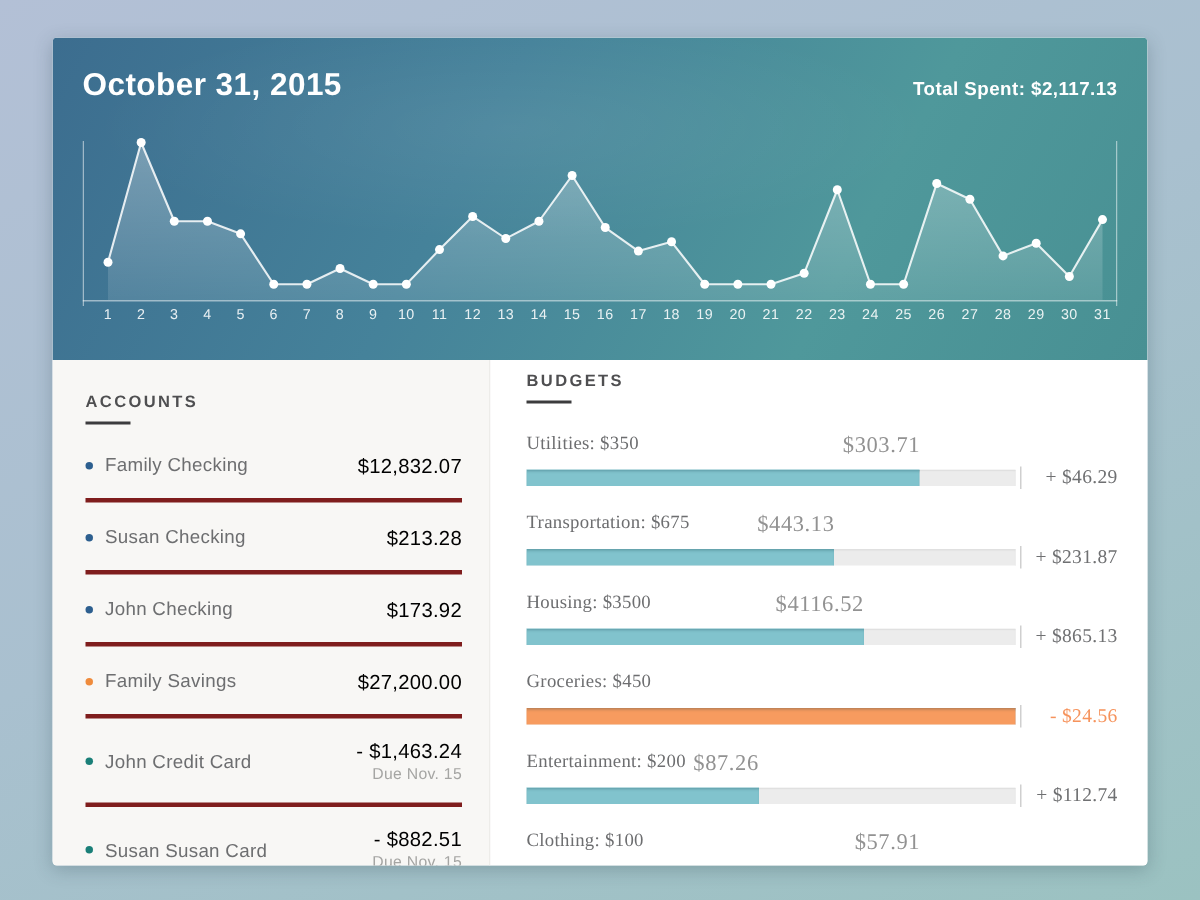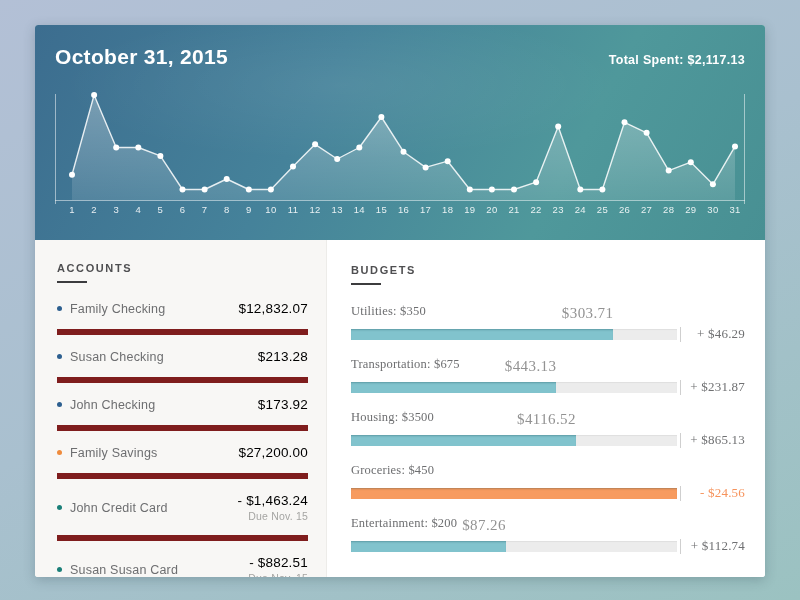--- a/index.html
+++ b/index.html
@@ -29,31 +29,31 @@
   .total { color:#fff; font-size:12.5px; font-weight:600; letter-spacing:.3px; }
   .total .amt { font-weight:700; }
   .chart-wrap { position:absolute; left:20px; top:60px; width:690px; height:132px; z-index:1; }
   .chart-wrap svg { display:block; width:690px; height:132px; }
   
   .content { display:flex; height:337px; }
   .accounts {
     width:292px; background:#f8f7f5; padding:22px 18px 0 22px;
     border-right:1px solid #edece9;
   }
-  .budgets { flex:1; background:#fff; padding:8px 20px 0 24px;margin-top:16px; }
+  .budgets { flex:1; background:#fff; padding:8px 20px 0 24px; }
   .section-title {
     font-size:11px; font-weight:700; letter-spacing:1.6px; color:#4f4f51;
     text-transform:uppercase;
   }
   .section-rule { width:30px; height:2px; background:#3c3c3e; margin-top:7px; }
   
   .acct-list { margin-top:4px; }
   .acct-row {
     display:flex; align-items:center; padding:14px 0 13px;
-    border-bottom:6px solid #7f1d1d; min-height:48px;
+    border-bottom:3px solid #7f1d1d; min-height:48px;
   }
   .acct-dot { width:5px; height:5px; border-radius:50%; flex:0 0 5px; margin-right:8px; }
   .acct-name { font-size:12.5px; color:#6d6e70; letter-spacing:.2px; }
   .acct-right { margin-left:auto; text-align:right; }
   .acct-amount { display:block; font-size:13.5px; color:#000000; letter-spacing:.2px; }
   .acct-note { display:block; font-size:10.5px; color:#a5a5a3; margin-top:2px; letter-spacing:.2px; }
   
   .budget-list { margin-top:19px; }
   .budget-row { margin-bottom:15px;font-family:Liberation Serif, serif; }
   .budget-head { position:relative; margin-right:68px; height:16px; margin-bottom:6px; }
@@ -280,17 +280,23 @@
               <span class="budget-spent" style="width:47.5%">$87.26</span>
             </div>
             <div class="budget-barline">
               <div class="budget-track">
                 <div class="budget-fill" style="width:47.5%;background:#81c3cd"></div>
               </div>
               <div class="budget-tick"></div>
               <div class="budget-remaining">+ $112.74</div>
             </div>
           </div>
+          <div class="budget-row">
+            <div class="budget-head">
+              <span class="budget-label">Clothing: $100</span>
+              <span class="budget-spent" style="width:80.5%">$57.91</span>
+            </div>
+          </div>
         </div>
     </div>
 
   </div>
 </div>
 
 </body></html>

